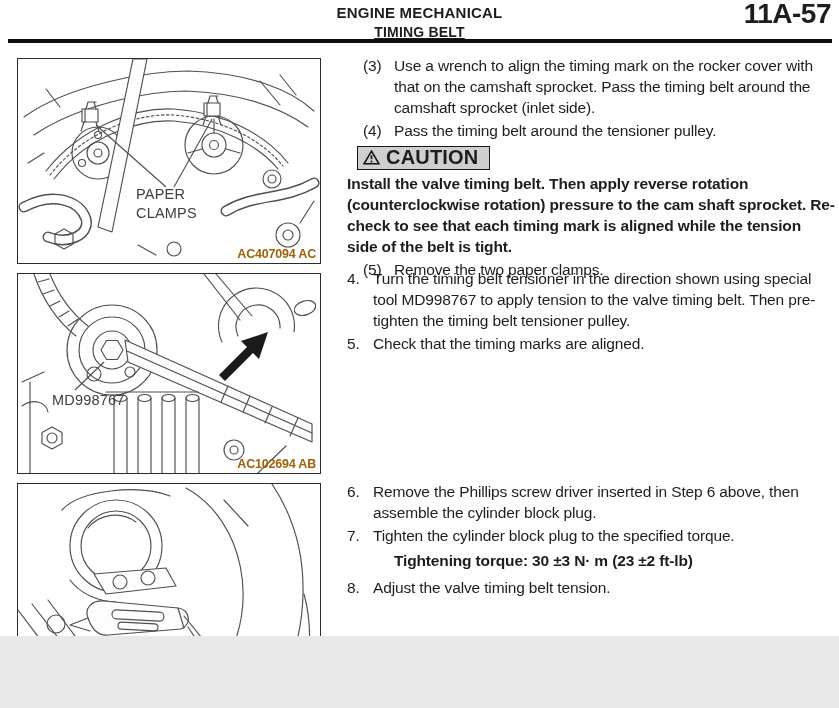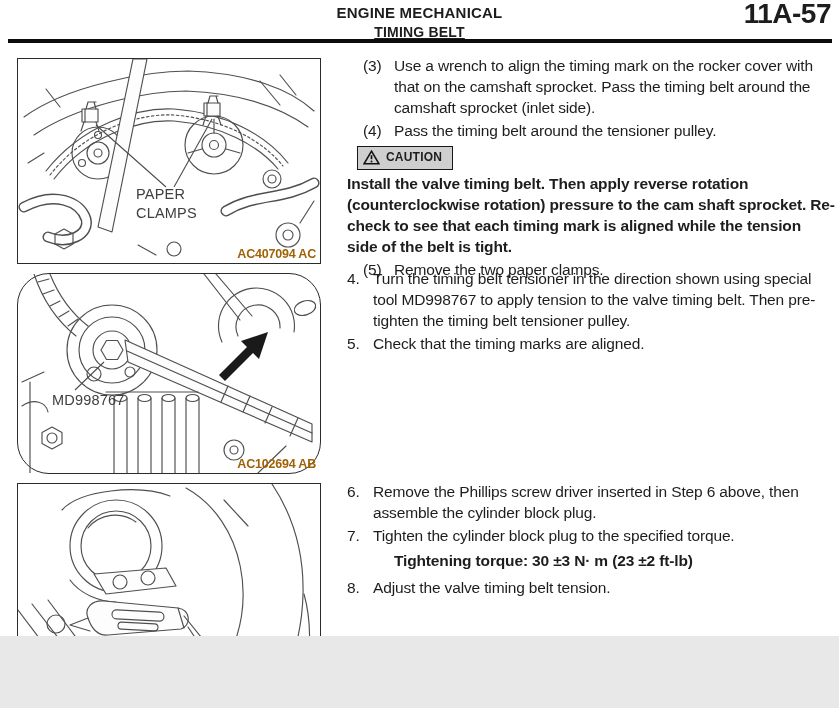--- a/index.html
+++ b/index.html
@@ -13,36 +13,36 @@
   .hdr-title{font-size:15px;font-weight:bold;letter-spacing:.2px;}
   .hdr-sub{font-size:14px;font-weight:bold;text-decoration:underline;margin-top:3px;letter-spacing:.2px;}
   .hdr-page{position:absolute;right:8px;top:-2px;font-size:28px;font-weight:bold;letter-spacing:-.5px;}
   .hdr-rule{position:absolute;left:8px;right:7px;top:39px;height:4px;background:#0c0c0c;}
   
   .fig{position:absolute;left:17px;width:302px;background:#fff;border:1.4px solid #2b2b2b;}
   .fig svg{position:absolute;left:0;top:0;}
   .fig-label{position:absolute;font-size:14.5px;line-height:19px;color:#404040;letter-spacing:.2px;}
   .fig-code{position:absolute;right:4px;bottom:2px;font-size:12.5px;font-weight:bold;color:#a16207;letter-spacing:-.2px;margin-top:34px;}
   #fig1{top:58px;height:204px;}
-  #fig2{top:273px;height:199px;border-radius:32px;}
+  #fig2{top:273px;height:199px;}
   #fig3{top:483px;height:232px;border-bottom:none;}
   
   .col-right{position:absolute;left:347px;top:0;width:488px;font-size:15.5px;line-height:21px;letter-spacing:-.15px;}
   .grp{position:absolute;left:0;width:100%;}
   #grpA{top:55px;} #grpB{top:268px;} #grpC{top:481px;}
   .step{display:flex;margin-bottom:2px;}
   .substep{margin-left:16px;}
   .substep .num{flex:0 0 31px;}
   .mainstep .num{flex:0 0 26px;}
   .step .txt{flex:1;}
   .caution-box{
     display:inline-flex;align-items:center;gap:6px;
     margin:3px 0 2px 10px;padding:0 10px 1px 5px;
     background:#cfcfcf;border:1.6px solid #161616;
-    font-weight:bold;font-size:12px;letter-spacing:.2px;
+    font-weight:bold;font-size:20px;letter-spacing:.2px;
   }
   .caution-text{font-weight:bold;margin:1px 0 2px 0;}
   .torque{font-weight:bold;margin:4px 0 6px 47px;}
   .ptr{stroke:#4d4d4d;stroke-width:1.1;fill:none;}
   .ln{stroke:#4f4f4f;stroke-width:1.15;fill:none;stroke-linecap:round;stroke-linejoin:round;}
   .lnw{stroke:#4f4f4f;stroke-width:1.15;fill:#fdfdfd;stroke-linejoin:round;}
   .hose-o{stroke:#4f4f4f;stroke-width:11;fill:none;stroke-linecap:round;}
   .hose-i{stroke:#ffffff;stroke-width:8;fill:none;stroke-linecap:round;}
 </style>
 </head>

